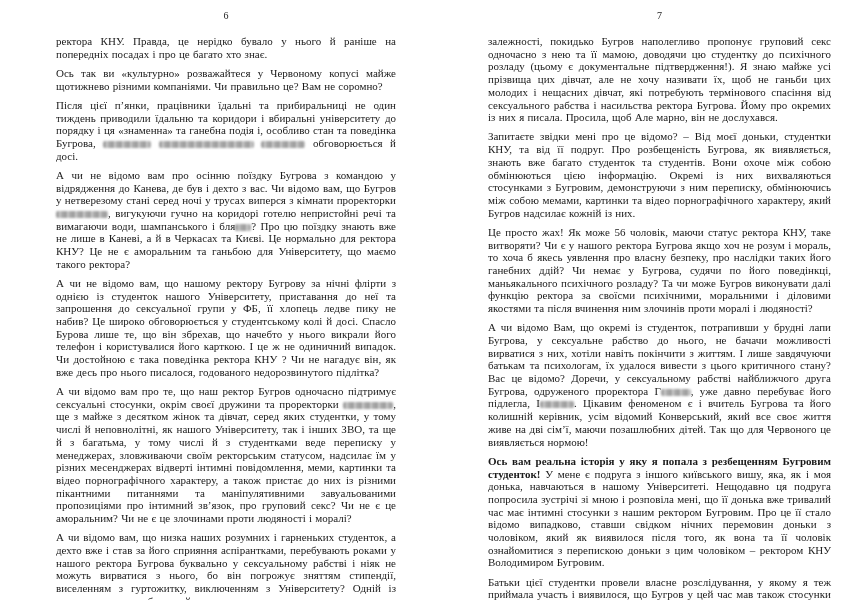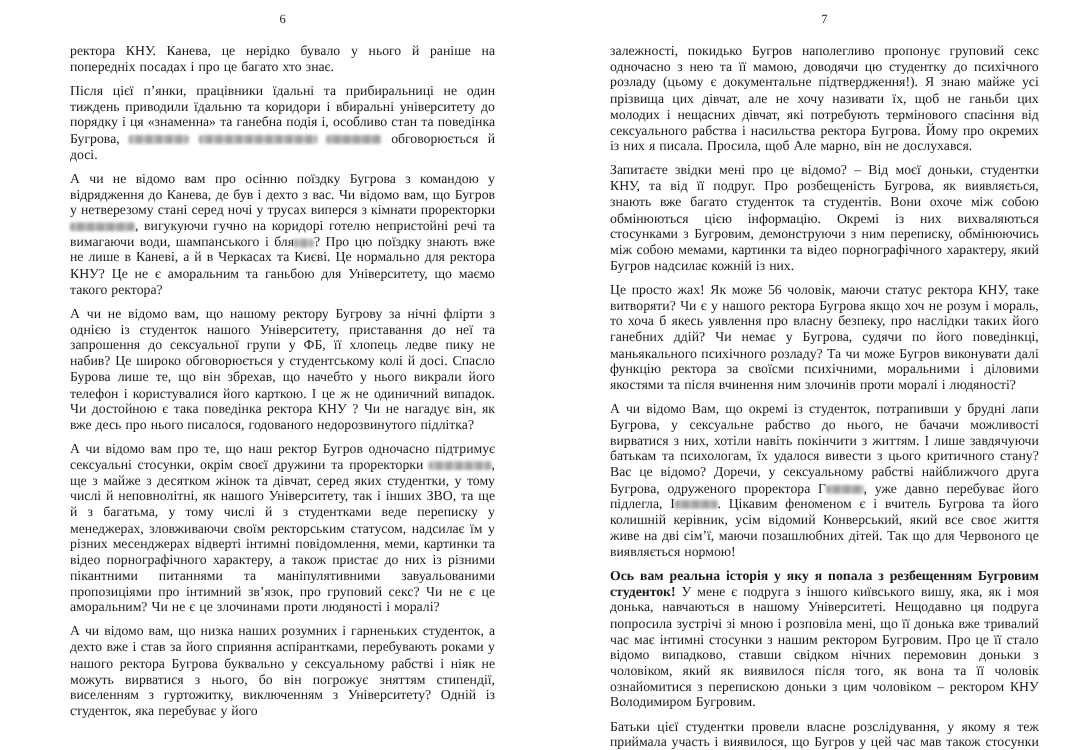--- a/index.html
+++ b/index.html
@@ -40,21 +40,22 @@
     opacity: 0.85;
   }
 </style>
 </head>
 <body>
 
 <div class="spread">
   <div class="page left">
     <div class="page-number">6</div>
     <div class="page-body">
-        <p class="para"><span>ректора КНУ. Канева, це нерідко бувало у нього й раніше на попередніх посадах і про це багато хто знає.</span></p>
+        <p class="para"><span>ректора КНУ. Правда, це нерідко бувало у нього й раніше на попередніх посадах і про це багато хто знає.</span></p>
+        <p class="para"><span>Ось так ви «культурно» розважайтеся у Червоному копусі майже щотижнево різними компаніями. Чи правильно це? Вам не соромно?</span></p>
         <p class="para"><span>Після цієї п’янки, працівники їдальні та прибиральниці не один тиждень приводили їдальню та коридори і вбиральні університету до порядку і ця «знаменна» та ганебна подія і, особливо стан та поведінка Бугрова, </span><span class="redact" style="width: 48px;"></span><span> </span><span class="redact" style="width: 95px;"></span><span> </span><span class="redact" style="width: 44px;"></span><span> обговорюється й досі.</span></p>
         <p class="para"><span>А чи не відомо вам про осінню поїздку Бугрова з командою у відрядження до Канева, де був і дехто з вас. Чи відомо вам, що Бугров у нетверезому стані серед ночі у трусах виперся з кімнати проректорки </span><span class="redact" style="width: 52px;"></span><span>, вигукуючи гучно на коридорі готелю непристойні речі та вимагаючи води, шампанського і бля</span><span class="redact" style="width: 16px;"></span><span>? Про цю поїздку знають вже не лише в Каневі, а й в Черкасах та Києві. Це нормально для ректора КНУ? Це не є аморальним та ганьбою для Університету, що маємо такого ректора?</span></p>
         <p class="para"><span>А чи не відомо вам, що нашому ректору Бугрову за нічні флірти з однією із студенток нашого Університету, приставання до неї та запрошення до сексуальної групи у ФБ, її хлопець ледве пику не набив? Це широко обговорюється у студентському колі й досі. Спасло Бурова лише те, що він збрехав, що начебто у нього викрали його телефон і користувалися його карткою. І це ж не одиничний випадок. Чи достойною є така поведінка ректора КНУ ? Чи не нагадує він, як вже десь про нього писалося, годованого недорозвинутого підлітка?</span></p>
         <p class="para"><span>А чи відомо вам про те, що наш ректор Бугров одночасно підтримує сексуальні стосунки, окрім своєї дружини та проректорки </span><span class="redact" style="width: 50px;"></span><span>, ще з майже з десятком жінок та дівчат, серед яких студентки, у тому числі й неповнолітні, як нашого Університету, так і інших ЗВО, та ще й з багатьма, у тому числі й з студентками веде переписку у менеджерах, зловживаючи своїм ректорським статусом, надсилає їм у різних месенджерах відверті інтимні повідомлення, меми, картинки та відео порнографічного характеру, а також пристає до них із різними пікантними питаннями та маніпулятивними завуальованими пропозиціями про інтимний зв’язок, про груповий секс? Чи не є це аморальним? Чи не є це злочинами проти людяності і моралі?</span></p>
         <p class="para"><span>А чи відомо вам, що низка наших розумних і гарненьких студенток, а дехто вже і став за його сприяння аспірантками, перебувають роками у нашого ректора Бугрова буквально у сексуальному рабстві і ніяк не можуть вирватися з нього, бо він погрожує зняттям стипендії, виселенням з гуртожитку, виключенням з Університету? Одній із студенток, яка перебуває у його</span></p>
       </div>
   </div>
   <div class="page right">
     <div class="page-number">7</div>
     <div class="page-body">

